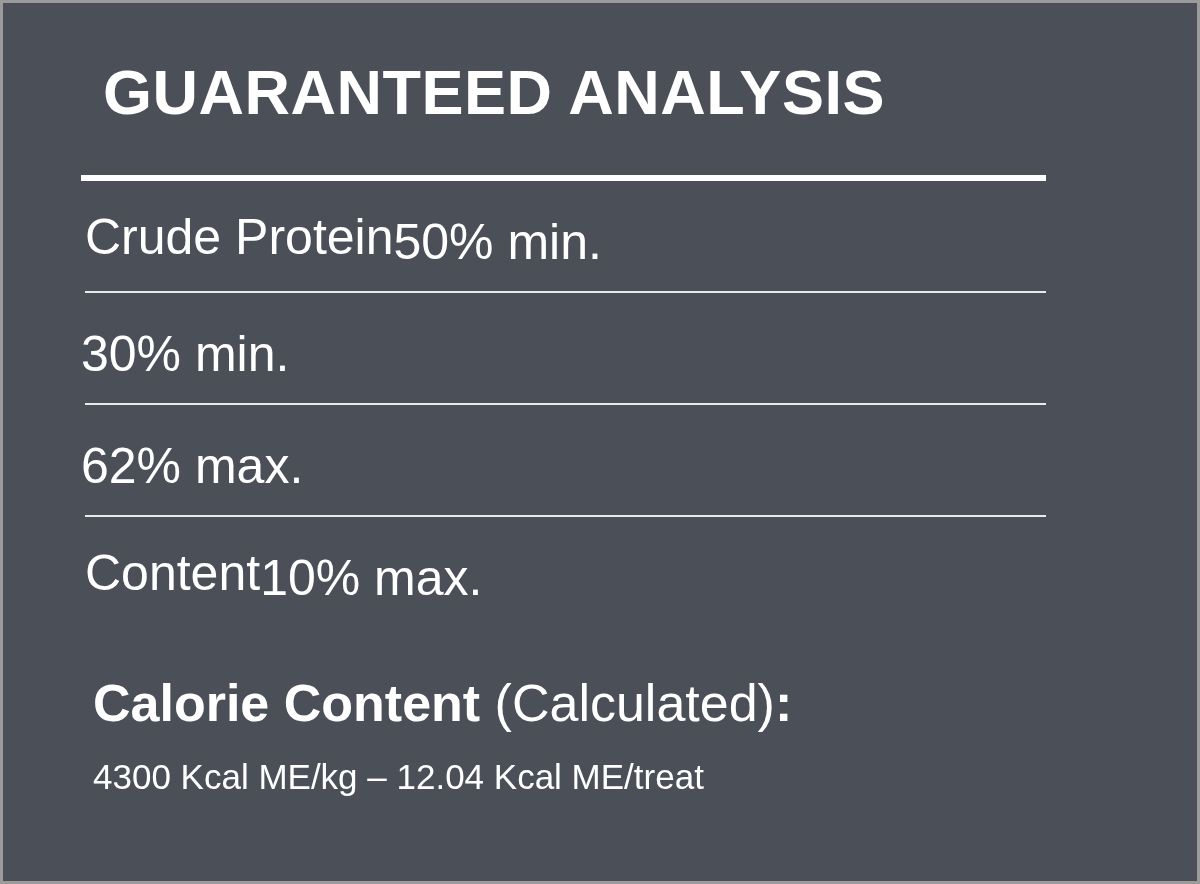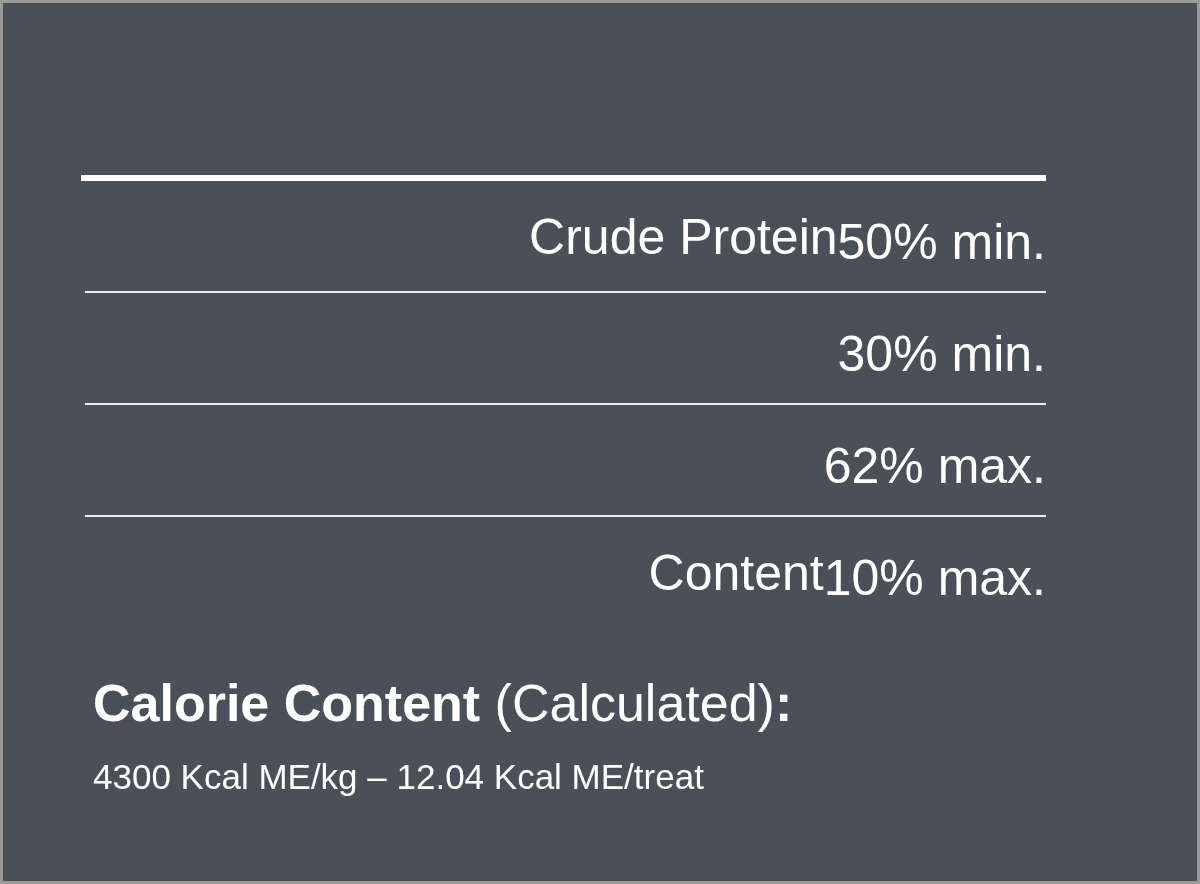--- a/index.html
+++ b/index.html
@@ -65,21 +65,21 @@
     left: 0;
     top: 178px;
     width: 965px;
   }
 
   .row {
     position: relative;
     height: 112px;
     display: flex;
     align-items: center;
-    justify-content: flex-end;
+    justify-content: flex-start;
   }
 
   .row::after {
     content: "";
     position: absolute;
     left: 4px;
     right: 0;
     bottom: 0;
     height: 2px;
     background: #e9eaec;
@@ -139,20 +139,21 @@
     color: #ffffff;
     white-space: nowrap;
   }
 </style>
 </head>
 <body>
 
 <div class="panel">
   <div class="panel-inner">
 
+    <div class="ga-title">GUARANTEED ANALYSIS</div>
 
     <div class="rule-heavy"></div>
 
     <div class="rows">
 
       <div class="row">
         <span class="row-label">Crude Protein</span>
         <span class="row-value">50% min.</span>
       </div>
 

